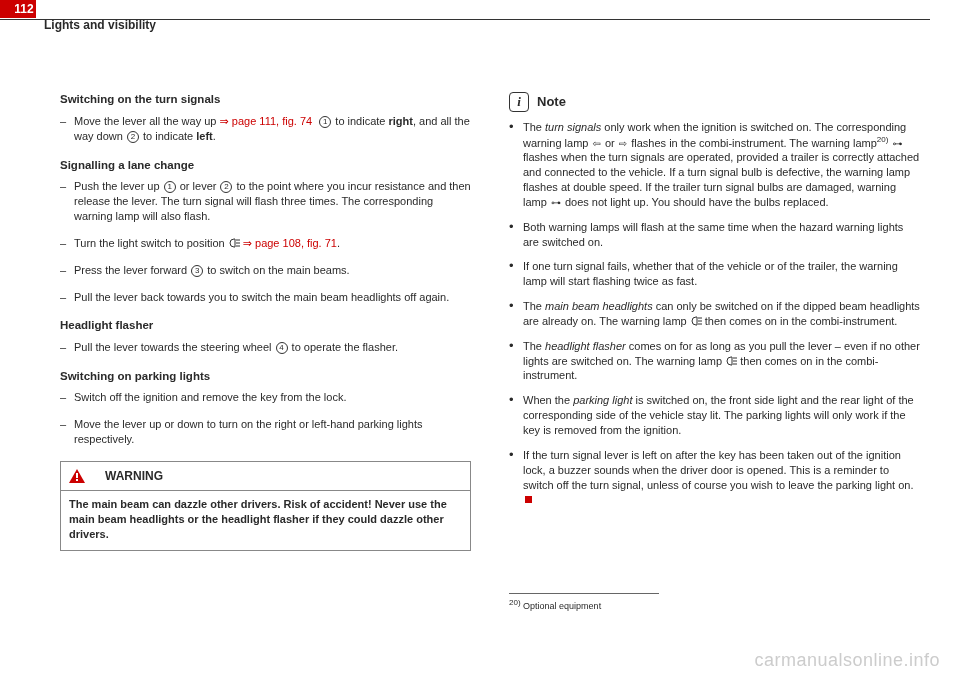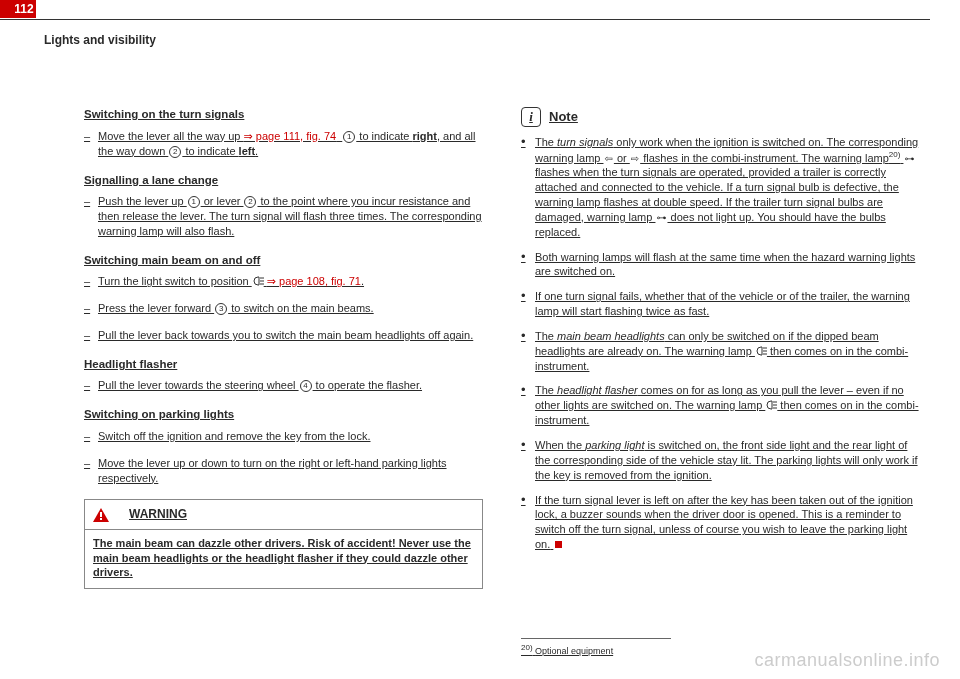--- a/index.html
+++ b/index.html
@@ -27,35 +27,33 @@
       align-items: center;
       justify-content: center;
       font-size: 12px;
       padding-left: 12px;
     }
     .section-title {
       font-weight: bold;
       font-size: 12px;
       padding-left: 8px;
       padding-top: 18px;
-      margin-top: 15px;
     }
     .header-rule {
       position: absolute;
       top: 19px;
       left: 0px;
       right: 30px;
       height: 1px;
       background: #333;
     }
     .content {
       display: flex;
-      padding: 60px 40px 0 84px;
+      padding: 60px 40px 0 60px;
       gap: 38px;
-      text-decoration: underline;
     }
     .col {
       flex: 1;
       line-height: 1.35;
     }
     .subhead {
       font-weight: bold;
       font-size: 11.5px;
       margin-bottom: 6px;
       margin-top: 14px;
@@ -201,21 +199,20 @@
     </div>
 
     <div class="subhead">Signalling a lane change</div>
     <div class="item">
       <span class="dash">–</span>
       <span class="item-text">
         <span>Push the lever up </span><span class="circ">1</span><span> or lever </span><span class="circ">2</span><span> to the point where you incur resistance and then release the lever. The turn signal will flash three times. The corresponding warning lamp will also flash.</span>
       </span>
     </div>
 
-    <div class="subhead">Switching main beam on and off</div>
     <div class="item">
       <span class="dash">–</span>
       <span class="item-text">
         <span>Turn the light switch to position </span><span class="headlight-sym"><svg viewBox="0 0 12 10">
               <path d="M6 1 A4 4 0 0 0 6 9 L7 9 7 1 Z" fill="none" stroke="#333" stroke-width="1"></path>
               <line x1="8" y1="2" x2="12" y2="2" stroke="#333"></line>
               <line x1="8" y1="5" x2="12" y2="5" stroke="#333"></line>
               <line x1="8" y1="8" x2="12" y2="8" stroke="#333"></line>
             </svg></span> <span class="link">⇒ page 108, fig. 71</span>.
       </span>

